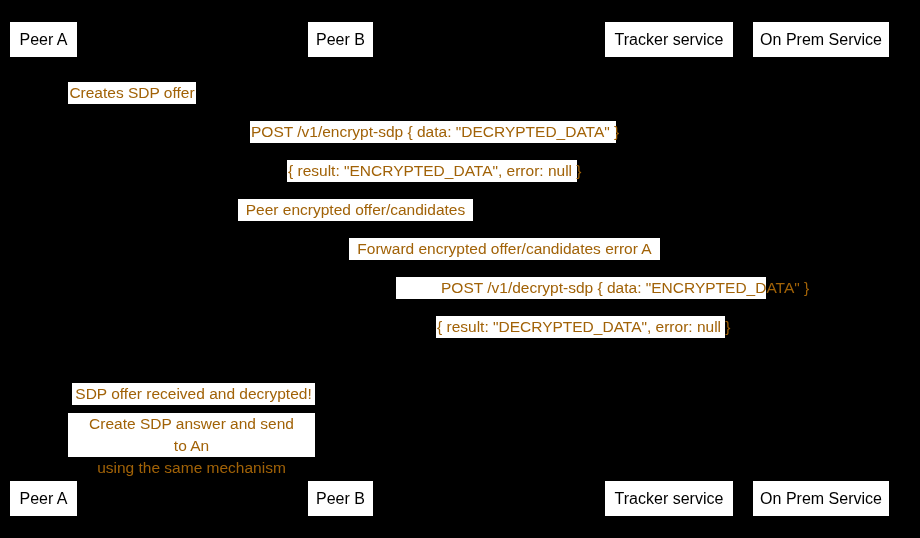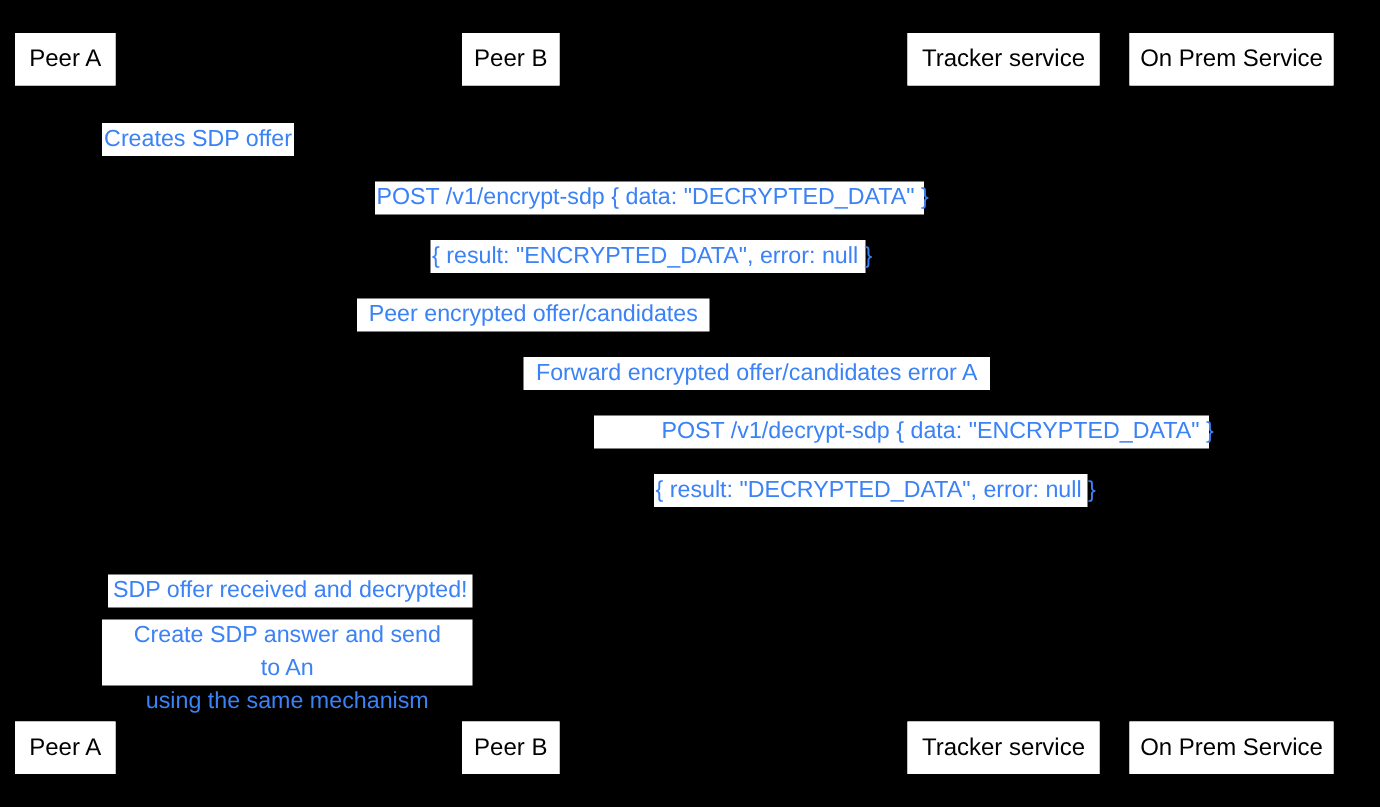--- a/index.html
+++ b/index.html
@@ -35,21 +35,21 @@
     align-items: center;
     justify-content: center;
     text-align: right;
     white-space: nowrap;
     letter-spacing: 0px;
   }
   .msg-label {
     position: absolute;
     box-sizing: border-box;
     background: #ffffff;
-    color: #3b82f6;
+    color: #a16207;
     font-size: 15.5px;
     line-height: 21px;
     padding: 0px 1px;
     text-align: center;
     white-space: nowrap;
     letter-spacing: 0px;
   }
   .msg-label.two-line {
     white-space: normal;
     line-height: 22px;
@@ -93,21 +93,21 @@
   </div>
 
   <div class="msg-label" style="left:238px; top:199px; width:235px; height:22px;">
     <span>Peer encrypted offer/candidates</span>
   </div>
 
   <div class="msg-label" style="left:349px; top:238px; width:311px; height:22px;">
     <span>Forward encrypted offer/candidates error A</span>
   </div>
 
-  <div class="msg-label" style="left:396px; top:277px; width:410px; height:22px;padding-left:45px;">
+  <div class="msg-label" style="left:396px; top:277px; width:370px; height:22px;padding-left:45px;">
     <span>POST /v1/decrypt-sdp { data: "ENCRYPTED_DATA" }</span>
   </div>
 
   <div class="msg-label" style="left:436px; top:316px; width:289px; height:22px;">
     <span>{ result: "DECRYPTED_DATA", error: null }</span>
   </div>
 
   <div class="msg-label" style="left:72px; top:383px; width:243px; height:22px;">
     <span>SDP offer received and decrypted!</span>
   </div>

